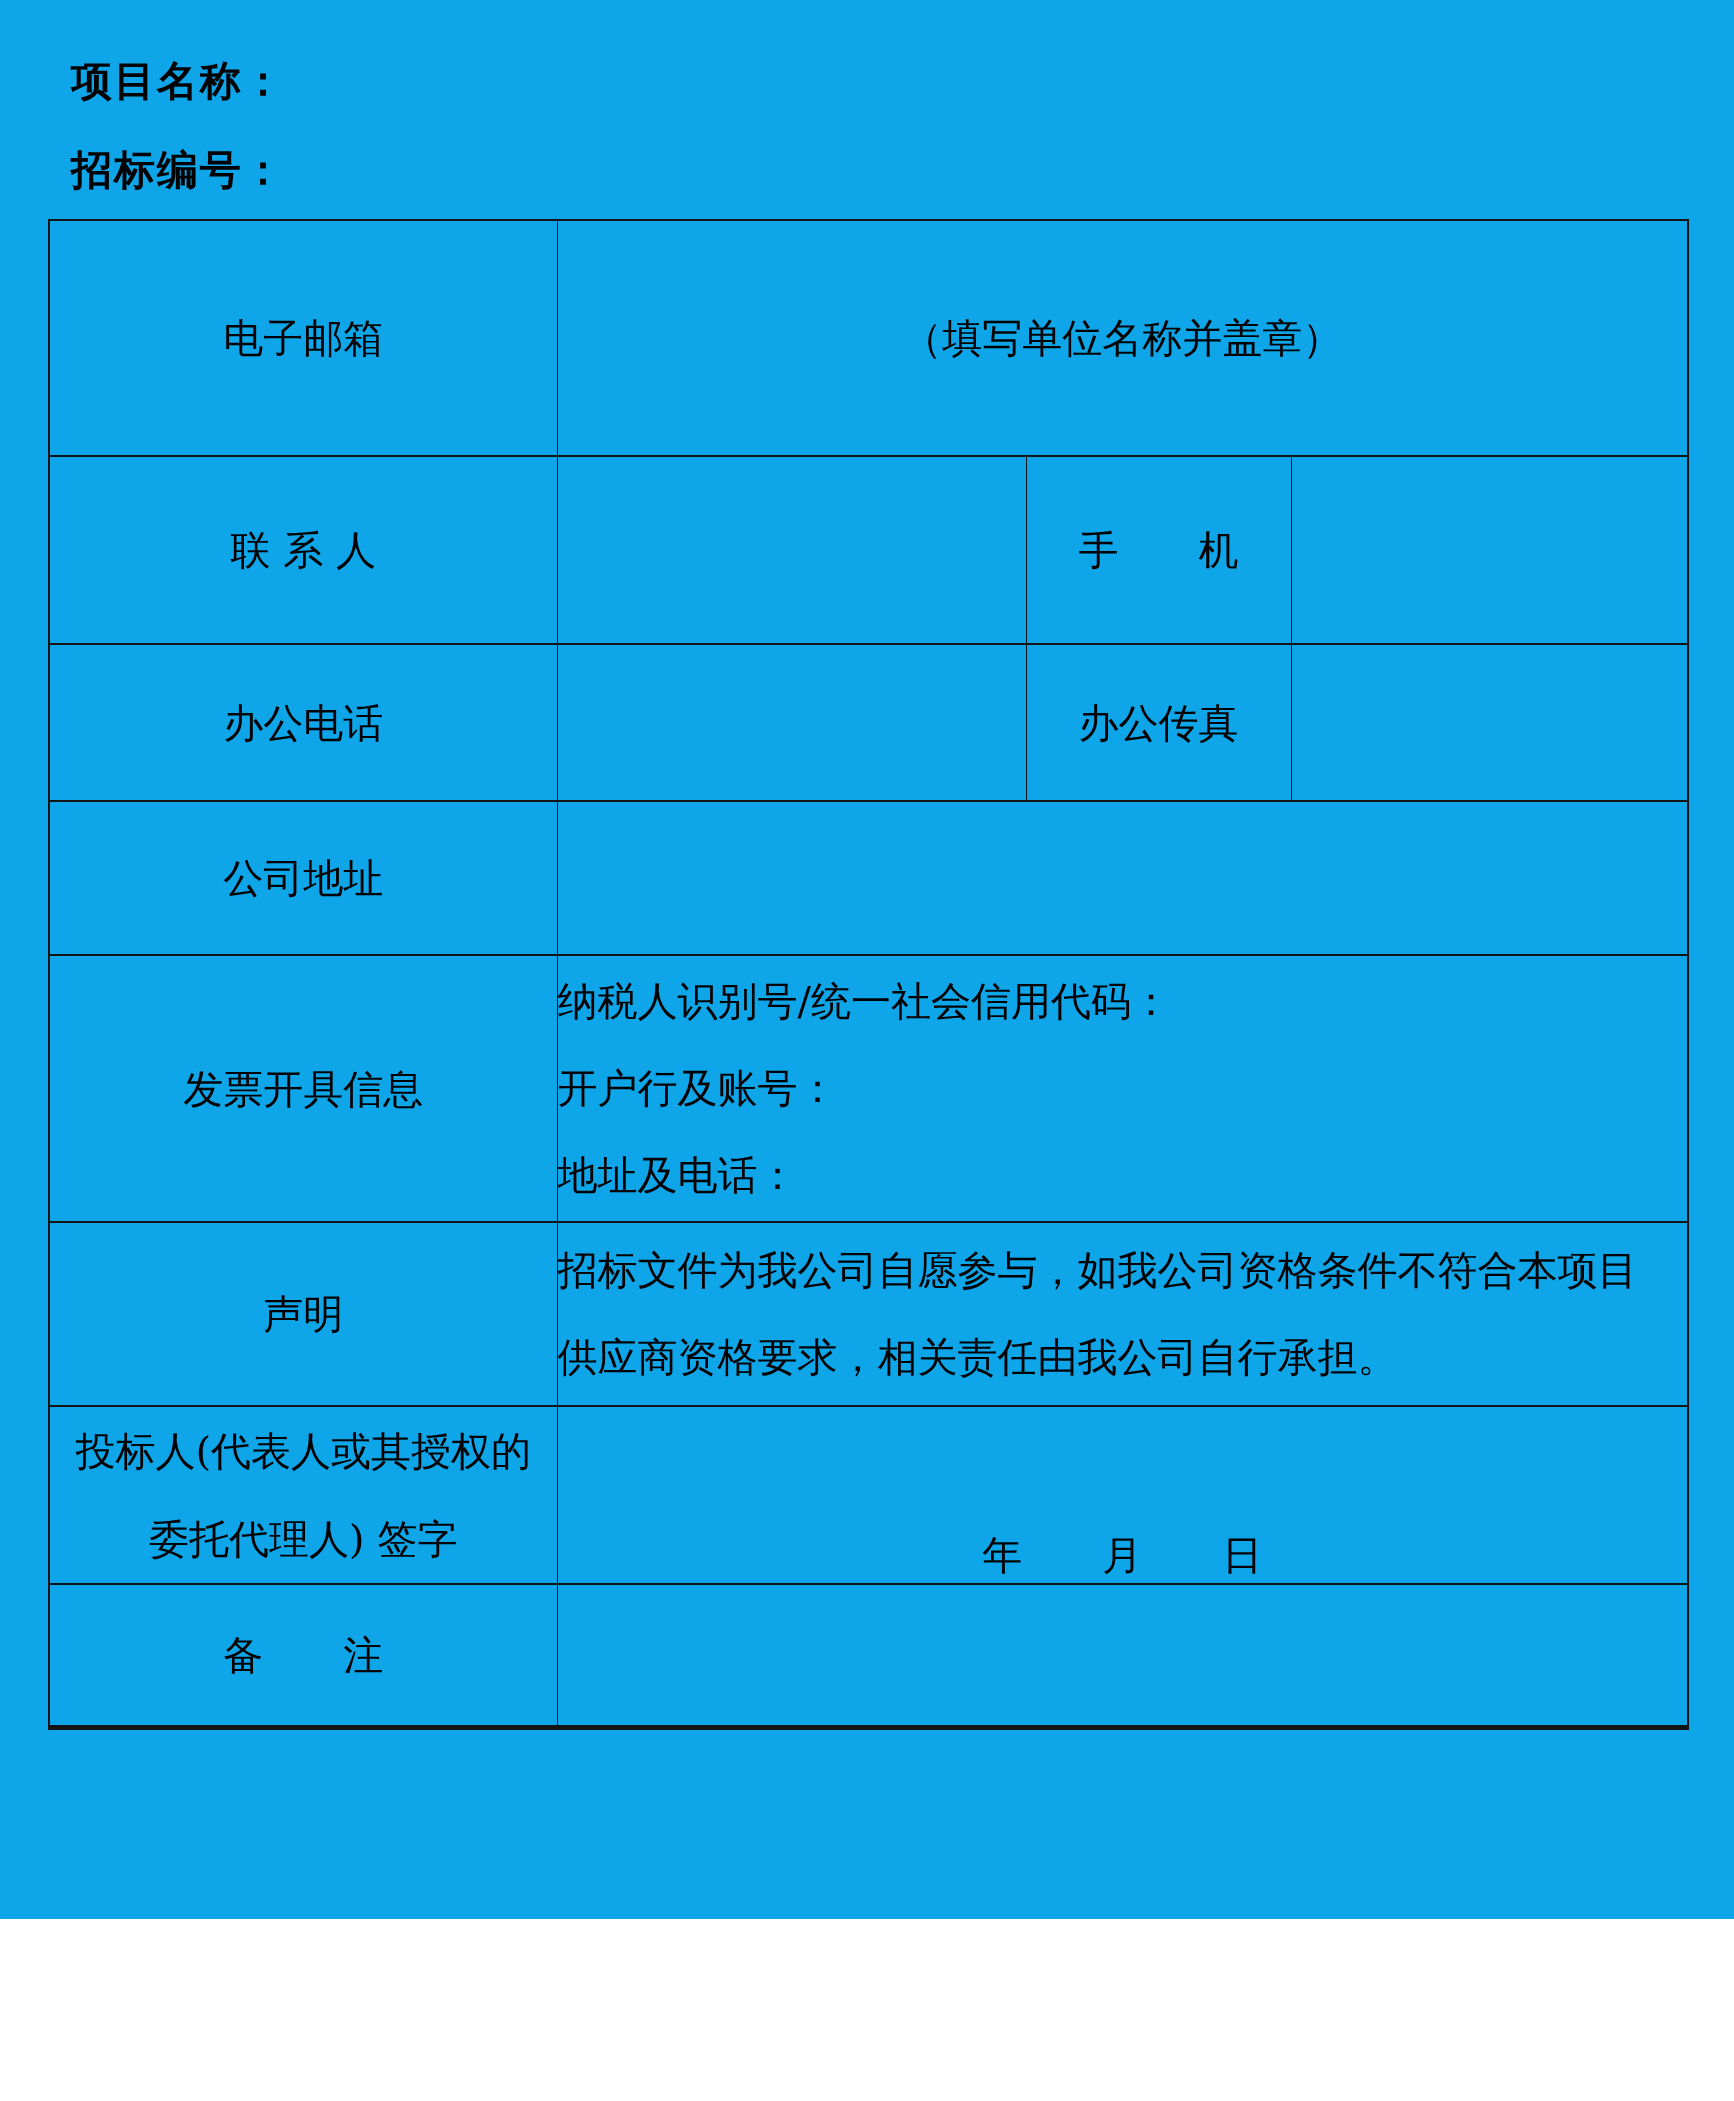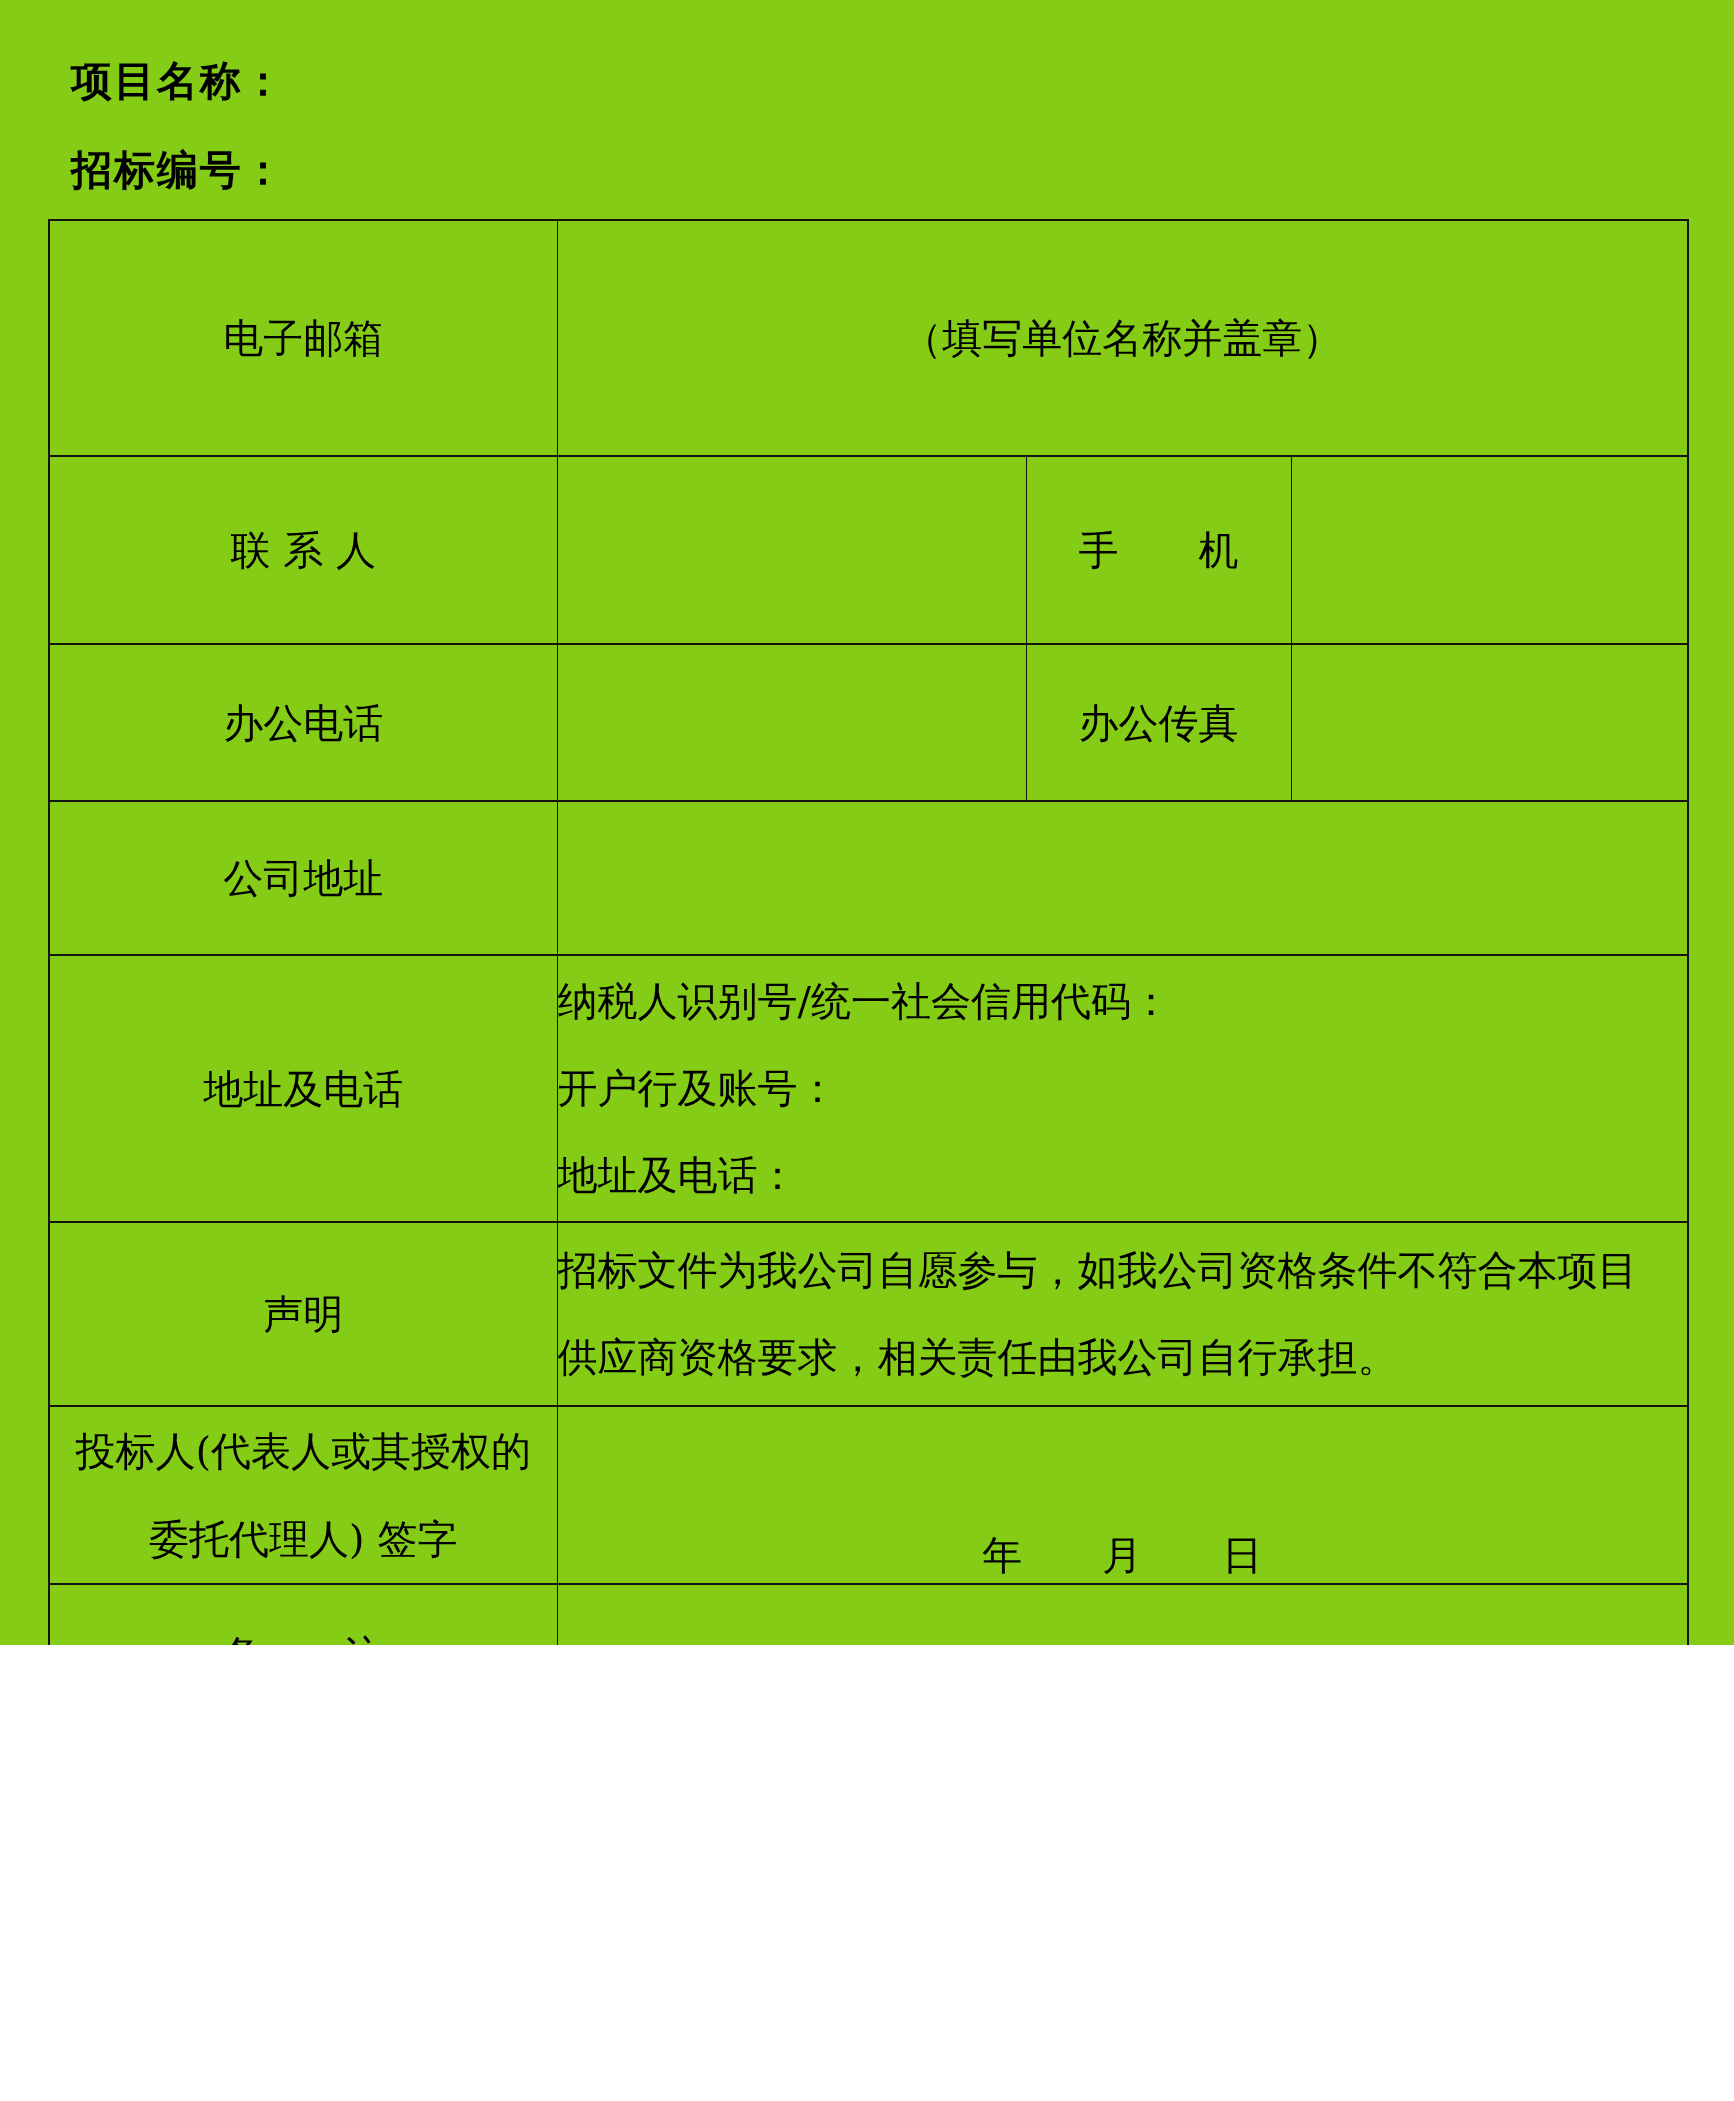--- a/index.html
+++ b/index.html
@@ -1,20 +1,20 @@
 <!DOCTYPE html>
 <html><head>
 <meta charset="utf-8">
 <style>
   html,body{margin:0;padding:0;background:#ffffff;}
   .page{
     position:relative;
     width:1734px;
-    height:1645px;
-    background:#84cc16;
+    height:1919px;
+    background:#0ea5e9;
     font-family:"DejaVu Serif","Liberation Serif",serif;
     color:#000000;
     overflow:hidden;
   }
   .heading{
     position:absolute;
     left:71px;
     font-size:41px;
     font-weight:bold;
     line-height:47px;
@@ -104,21 +104,21 @@
         <td class="fill"></td>
       </tr>
 
 
       <tr style="height:154px">
         <td class="lbl">公司地址</td>
         <td class="fill" colspan="3"></td>
       </tr>
 
       <tr style="height:267px">
-        <td class="lbl">地址及电话</td>
+        <td class="lbl">发票开具信息</td>
         <td class="content-left" colspan="3">纳税人识别号/统一社会信用代码：
 开户行及账号：
 地址及电话：</td>
       </tr>
 
       <tr style="height:184px">
         <td class="lbl">声明</td>
         <td class="content-left" colspan="3">招标文件为我公司自愿参与，如我公司资格条件不符合本项目
 供应商资格要求，相关责任由我公司自行承担。</td>
       </tr>

